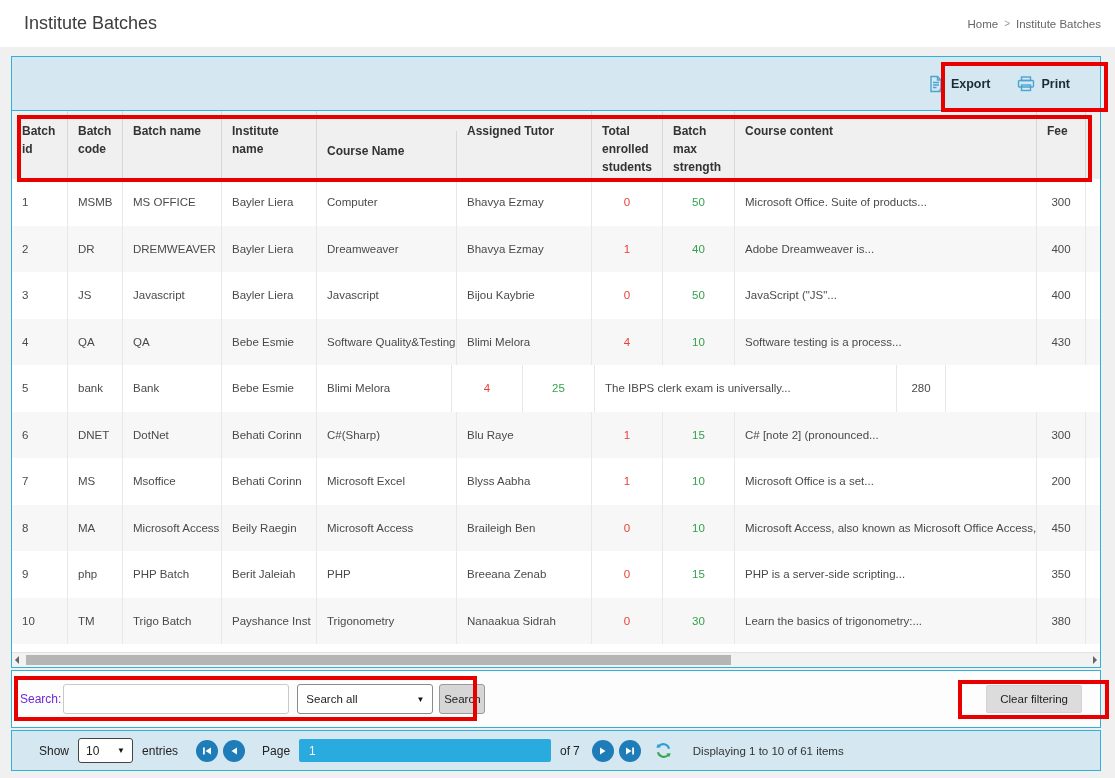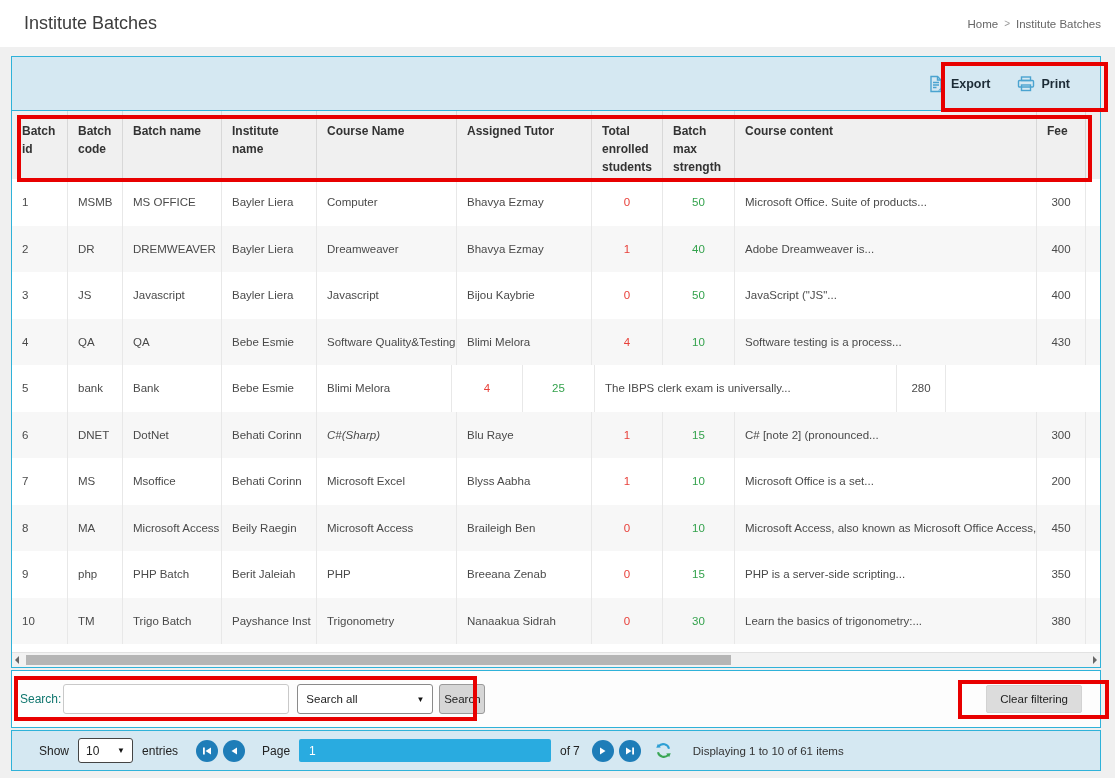--- a/index.html
+++ b/index.html
@@ -43,21 +43,21 @@
              border-top:1px solid #e2e2e2; position:relative; }
   .hthumb { position:absolute; left:14px; top:2px; width:705px; height:10px; background:#b5b5b5; }
   .harrow { position:absolute; top:3px; width:0; height:0; border:4px solid transparent; }
   .harrow.left  { left:3px;  border-right-color:#666; border-left-width:0; }
   .harrow.right { right:3px; border-left-color:#666;  border-right-width:0; }
 
   
   .search-strip { position:absolute; left:11px; top:670px; width:1090px; height:58px;
                   background:#fdfdfd; border:1px solid #2fb2d9; display:flex; align-items:center;
                   padding-left:8px; }
-  .search-label { font-size:12px; color:#0f766e; }
+  .search-label { font-size:12px; color:#6d28d9; }
   .search-input { width:226px; height:30px; margin-left:2px; border:1px solid #c9c9c9;
                   border-radius:3px; background:#fff; padding:0 8px; font-family:inherit; font-size:12px; }
   .search-select { margin-left:8px; width:136px; height:30px; border:1px solid #8a8a8a; border-radius:3px;
                    background:#fff; display:flex; align-items:center; justify-content:space-between;
                    padding:0 8px; font-size:11.5px; color:#222; cursor:pointer; }
   .caret { font-size:8px; color:#111; }
   .search-btn { margin-left:6px; width:46px; height:30px; background:#d6d6d6; border:1px solid #9a9a9a;
                 border-radius:3px; font-family:inherit; font-size:11.5px; color:#222; cursor:pointer; }
   .clear-btn { margin-left:auto; margin-right:18px; height:28px; padding:0 13px; background:#dcdcdc;
                border:1px solid #d2d2d2; border-radius:2px; font-family:inherit; font-size:11.5px;
@@ -121,21 +121,21 @@
       </svg>
       <span>Print</span>
     </button>
   </div>
 
   <div class="thead">
       <div class="th" style="width: 56px;">Batch id</div>
       <div class="th" style="width: 55px;">Batch code</div>
       <div class="th" style="width: 99px;">Batch name</div>
       <div class="th" style="width: 95px;">Institute name</div>
-      <div class="th" style="width: 140px;">Course Name</div>
+      <div class="th" style="width: 140px; margin-top: 20px;">Course Name</div>
       <div class="th" style="width: 135px;">Assigned Tutor</div>
       <div class="th" style="width: 71px;">Total enrolled students</div>
       <div class="th" style="width: 72px;">Batch max strength</div>
       <div class="th" style="width: 302px;">Course content</div>
       <div class="th" style="width: 49px;">Fee</div>
       <div class="th spacer" style="width: 14px;"></div>
     </div>
   <div class="tbody">
       <div class="tr">
         <div class="td" style="width: 56px;">1</div>
@@ -199,21 +199,21 @@
         <div class="td c-green" style="width: 72px;">25</div>
         <div class="td" style="width: 302px;">The IBPS clerk exam is universally...</div>
         <div class="td c-fee" style="width: 49px;">280</div>
         <div class="td spacer" style="width: 14px;"></div>
       </div>
       <div class="tr">
         <div class="td" style="width: 56px;">6</div>
         <div class="td" style="width: 55px;">DNET</div>
         <div class="td" style="width: 99px;">DotNet</div>
         <div class="td" style="width: 95px;">Behati Corinn</div>
-        <div class="td" style="width: 140px; font-style: italic;">C#(Sharp)</div>
+        <div class="td" style="width: 140px;">C#(Sharp)</div>
         <div class="td" style="width: 135px;">Blu Raye</div>
         <div class="td c-red" style="width: 71px;">1</div>
         <div class="td c-green" style="width: 72px;">15</div>
         <div class="td" style="width: 302px;">C# [note 2] (pronounced...</div>
         <div class="td c-fee" style="width: 49px;">300</div>
         <div class="td spacer" style="width: 14px;"></div>
       </div>
       <div class="tr">
         <div class="td" style="width: 56px;">7</div>
         <div class="td" style="width: 55px;">MS</div>

